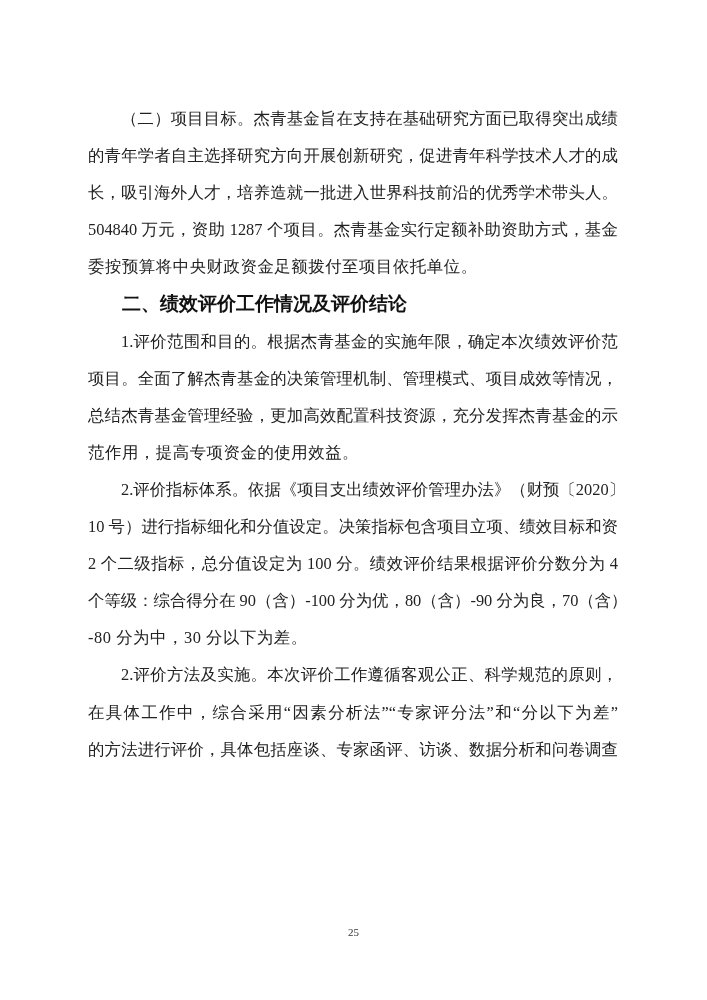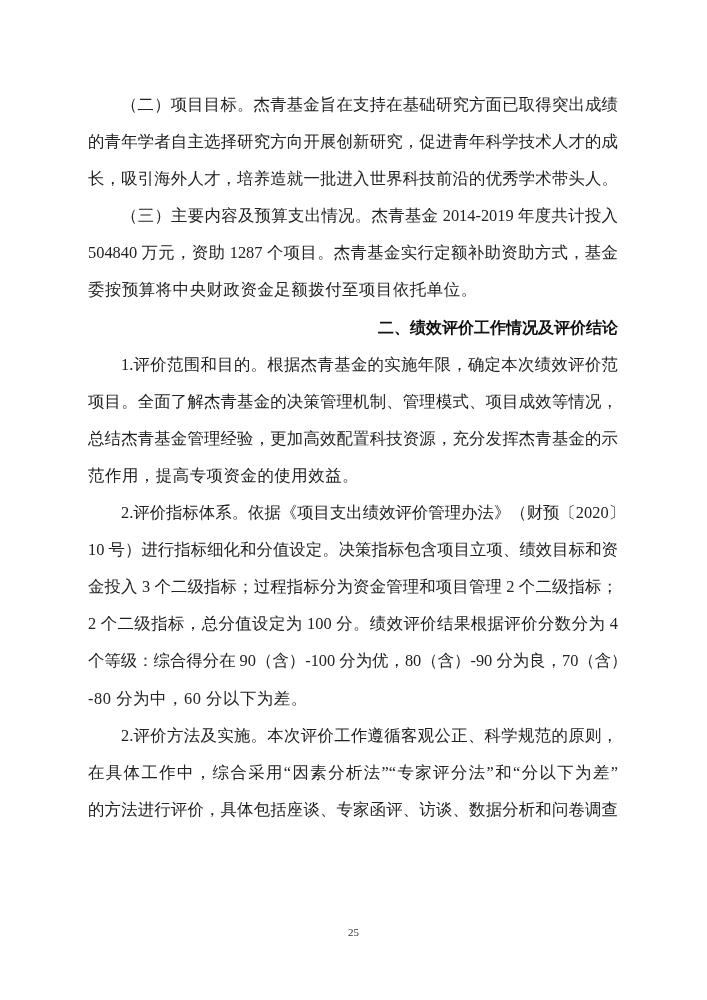--- a/index.html
+++ b/index.html
@@ -11,21 +11,21 @@
       width: 707px;
       height: 1000px;
       position: relative;
       overflow: hidden;
       font-family: "Liberation Serif", "DejaVu Serif", serif;
       color: #222222;
     }
     .page {
       position: absolute;
       left: 88px;
-      top: 86px;
+      top: 100px;
       width: 530px;
     }
     .line {
       display: block;
       height: 37.1px;
       line-height: 37.1px;
       font-size: 16.4px;
       white-space: nowrap;
       text-align: justify;
       text-align-last: justify;
@@ -37,27 +37,26 @@
       text-align-last: left;
       letter-spacing: 0.55px;
     }
     .line.indent {
       padding-left: 33px;
     }
     .heading {
       display: block;
       height: 37.1px;
       line-height: 37.1px;
-      font-size: 16px;
+      font-size: 19px;
       font-weight: bold;
       font-family: "DejaVu Sans", "Liberation Sans", sans-serif;
       color: #111111;
       padding-left: 34px;
       white-space: nowrap;
-      text-align: right;
     }
     .page-number {
       position: absolute;
       left: 0;
       width: 707px;
       top: 926px;
       text-align: center;
       font-size: 11px;
       color: #333333;
       font-family: "Liberation Serif", "DejaVu Serif", serif;
@@ -68,41 +67,39 @@
 
 <div class="page">
 
   <div>
     <span class="line indent">（二）项目目标。杰青基金旨在支持在基础研究方面已取得突出成绩</span>
     <span class="line">的青年学者自主选择研究方向开展创新研究，促进青年科学技术人才的成</span>
     <span class="line">长，吸引海外人才，培养造就一批进入世界科技前沿的优秀学术带头人。</span>
   </div>
 
   <div>
-    <span class="line indent">（三）主要内容及预算支出情况。杰青基金 2014-2019 年度共计投入</span>
     <span class="line">504840 万元，资助 1287 个项目。杰青基金实行定额补助资助方式，基金</span>
     <span class="line last">委按预算将中央财政资金足额拨付至项目依托单位。</span>
   </div>
 
   <div class="heading">二、绩效评价工作情况及评价结论</div>
 
   <div>
     <span class="line indent">1.评价范围和目的。根据杰青基金的实施年限，确定本次绩效评价范</span>
     <span class="line">项目。全面了解杰青基金的决策管理机制、管理模式、项目成效等情况，</span>
     <span class="line">总结杰青基金管理经验，更加高效配置科技资源，充分发挥杰青基金的示</span>
     <span class="line last">范作用，提高专项资金的使用效益。</span>
   </div>
 
   <div>
     <span class="line indent">2.评价指标体系。依据《项目支出绩效评价管理办法》（财预〔2020〕</span>
     <span class="line">10 号）进行指标细化和分值设定。决策指标包含项目立项、绩效目标和资</span>
-    <span class="line">金投入 3 个二级指标；过程指标分为资金管理和项目管理 2 个二级指标；</span>
     <span class="line">2 个二级指标，总分值设定为 100 分。绩效评价结果根据评价分数分为 4</span>
     <span class="line">个等级：综合得分在 90（含）-100 分为优，80（含）-90 分为良，70（含）</span>
-    <span class="line last">-80 分为中，60 分以下为差。</span>
+    <span class="line last">-80 分为中，30 分以下为差。</span>
   </div>
 
   <div>
     <span class="line indent">2.评价方法及实施。本次评价工作遵循客观公正、科学规范的原则，</span>
     <span class="line">在具体工作中，综合采用“因素分析法”“专家评分法”和“分以下为差”</span>
     <span class="line">的方法进行评价，具体包括座谈、专家函评、访谈、数据分析和问卷调查</span>
   </div>
 
 </div>
 

